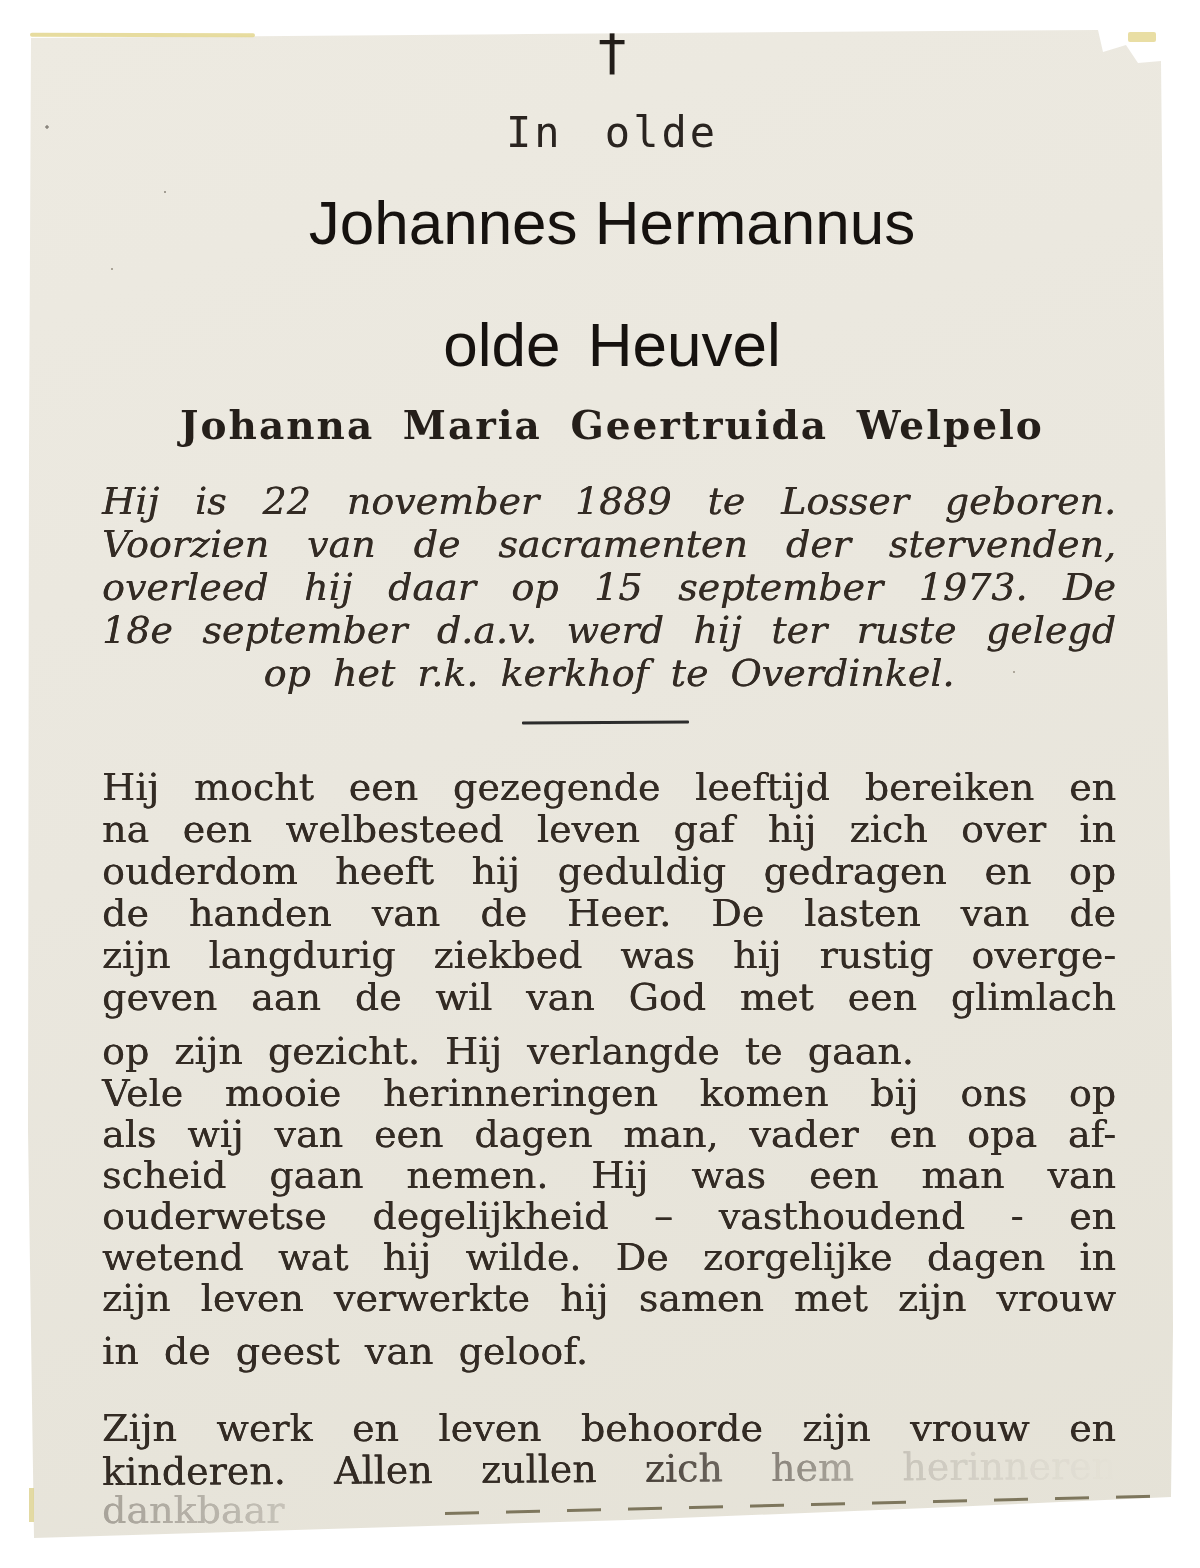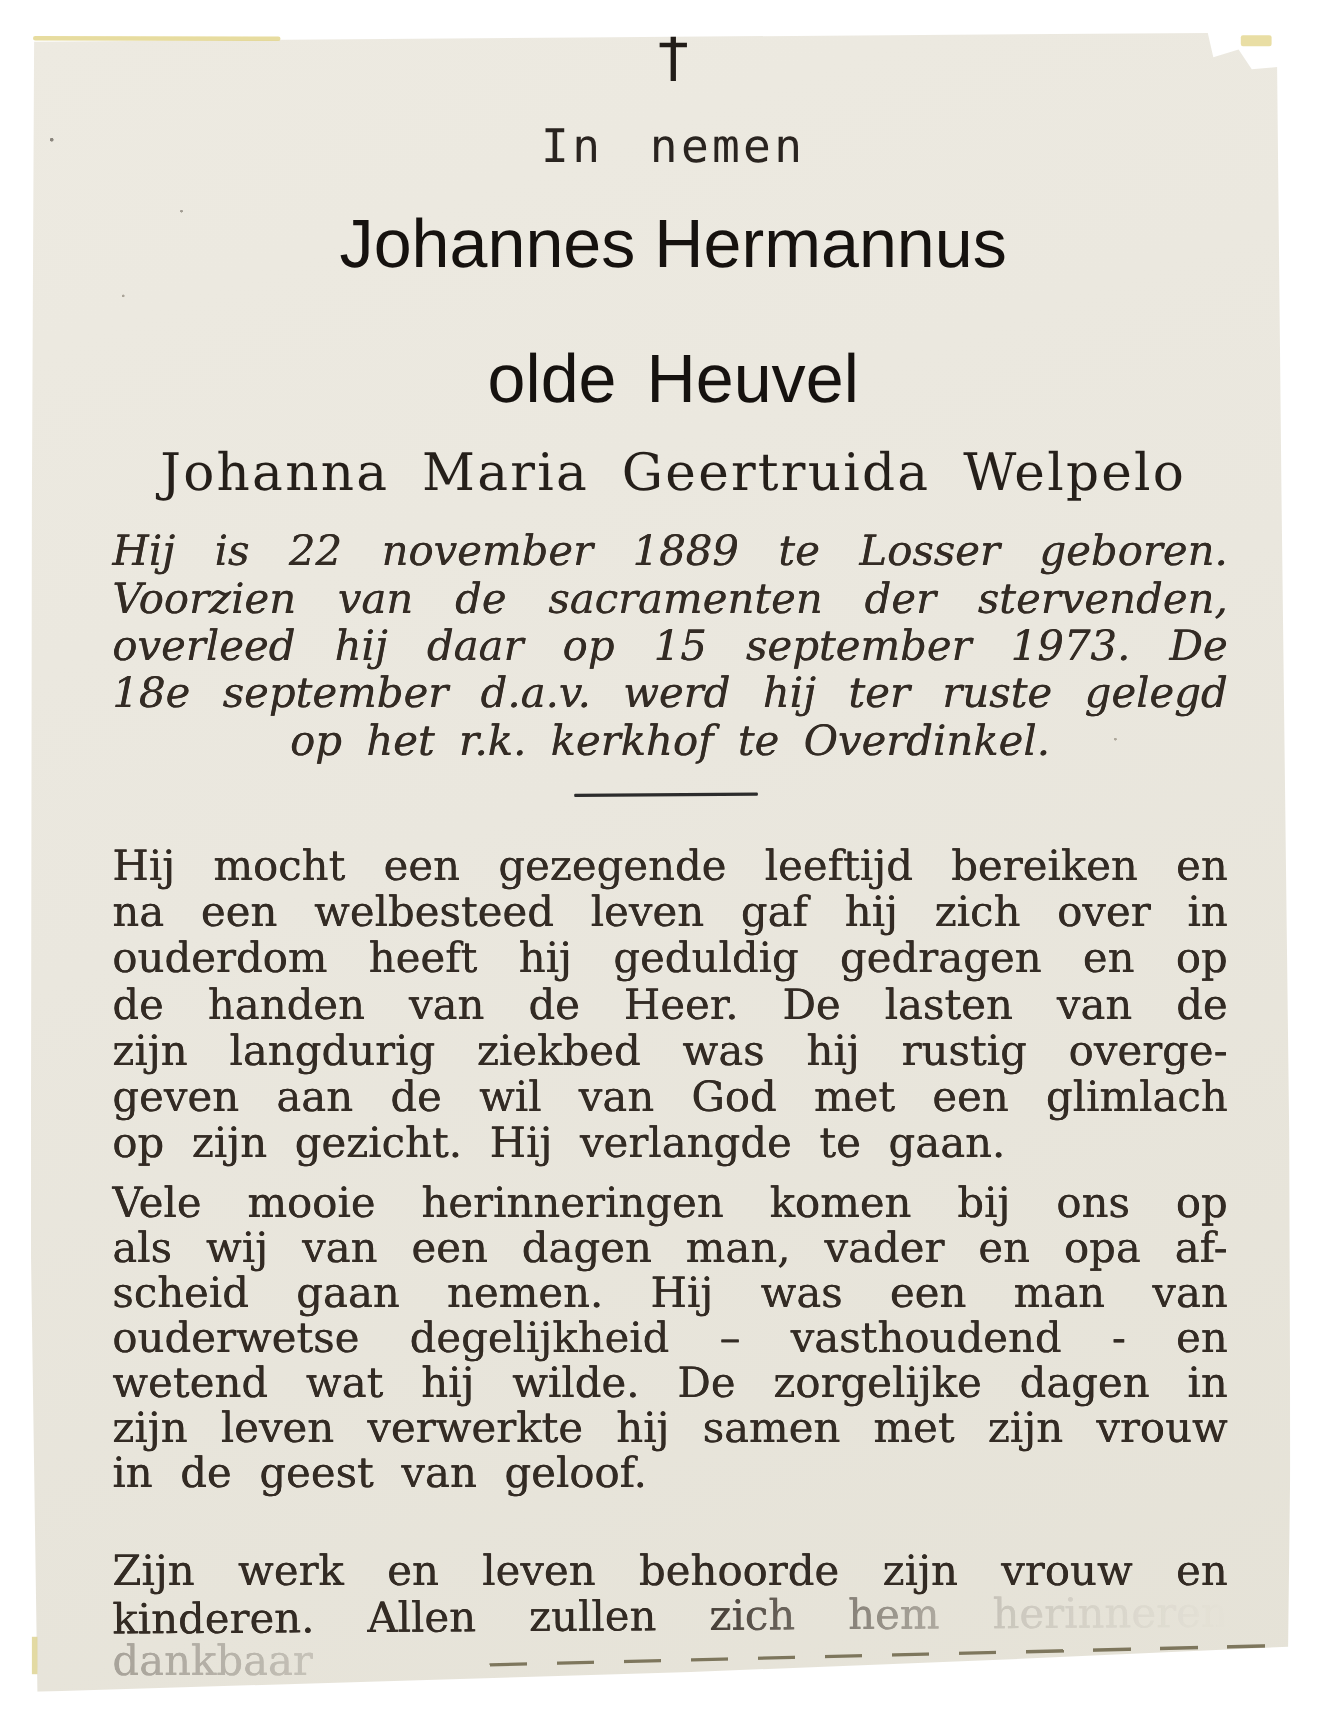--- a/index.html
+++ b/index.html
@@ -43,33 +43,33 @@
   }
 
   
   .centered { position:absolute; left:54px; width:1060px; text-align:center; }
   .cross   { top:-8px;  font-family:"DejaVu Sans Mono", monospace; font-size:56px; line-height:1; color:#221d19; }
   .motto   { top:82px;  font-family:"DejaVu Sans Mono", monospace; font-size:42px; line-height:1; letter-spacing:3px; word-spacing:14px; color:#2a2420; }
   .name    { font-family:"Liberation Sans", sans-serif; font-weight:400; font-size:62px; line-height:1; letter-spacing:0; color:var(--heading_ink,#16120f); }
   .name1   { top:162px; }
   .name2   { top:240px; word-spacing:10px;margin-top:44px; }
   .relation{ top:336px; font-weight:700; font-size:31px; line-height:1; letter-spacing:4px; word-spacing:20px; color:#2b241e; }
-  .spouse  { top:376px; font-weight:400; font-size:47px; line-height:1; letter-spacing:2px; word-spacing:13px; color:#251f1a; }
+  .spouse  { top:376px; font-weight:700; font-size:39px; line-height:1; letter-spacing:2px; word-spacing:13px; color:#251f1a; }
 
   
   .para { position:absolute; left:74px; width:1014px; font-size:38px; color:var(--ink,#332b24); }
   .para .line { text-shadow:.35px 0 currentColor; }
   .p1 { top:450px;  line-height:43px;font-style:italic; }
   .p2 { top:736px;  line-height:42px; }
   .p3 { top:1043px; line-height:41px; }
   .p4 { top:1343px; line-height:41px;margin-top:35px; }
 
   .line { text-align:justify; text-align-last:justify; white-space:nowrap; }
   .line.center { text-align:center; text-align-last:center; word-spacing:10px; white-space:normal; }
-  .line.left   { text-align:left;   text-align-last:left;   word-spacing:13px; white-space:normal; }
+  .line.left   { text-align:left;   text-align-last:left;   word-spacing:13px; white-space:normal;margin-top:12px; }
   .line.fade-right {
     transform:rotate(-.35deg);
     -webkit-mask-image:linear-gradient(90deg,#000 0%,#000 50%,rgba(0,0,0,.5) 67%,rgba(0,0,0,.15) 80%,rgba(0,0,0,.05) 92%,transparent 100%);
             mask-image:linear-gradient(90deg,#000 0%,#000 50%,rgba(0,0,0,.5) 67%,rgba(0,0,0,.15) 80%,rgba(0,0,0,.05) 92%,transparent 100%);
   }
   .line.ghost {
     text-align:left; text-align-last:left; word-spacing:10px; white-space:normal;
     opacity:.35; filter:blur(.7px);
     -webkit-mask-image:linear-gradient(90deg,#000 0%,rgba(0,0,0,.7) 30%,rgba(0,0,0,.25) 60%,transparent 85%);
             mask-image:linear-gradient(90deg,#000 0%,rgba(0,0,0,.7) 30%,rgba(0,0,0,.25) 60%,transparent 85%);
@@ -78,21 +78,21 @@
 
   .divider { position:absolute; left:494px; top:691px; width:167px; height:3px; background:#2c2c2c; transform:rotate(-.4deg); border-radius:1px; }
 </style>
 </head>
 <body>
 
 <div class="paper">
 
   <div class="centered cross">†</div>
 
-  <div class="centered motto">In nemen</div>
+  <div class="centered motto">In olde</div>
 
   <div class="centered name name1">Johannes Hermannus</div>
 
   <div class="centered name name2">olde Heuvel</div>
 
 
   <div class="centered spouse">Johanna Maria Geertruida Welpelo</div>
 
   <div class="para p1">
       <div class="line">Hij is 22 november 1889 te Losser geboren.</div>

